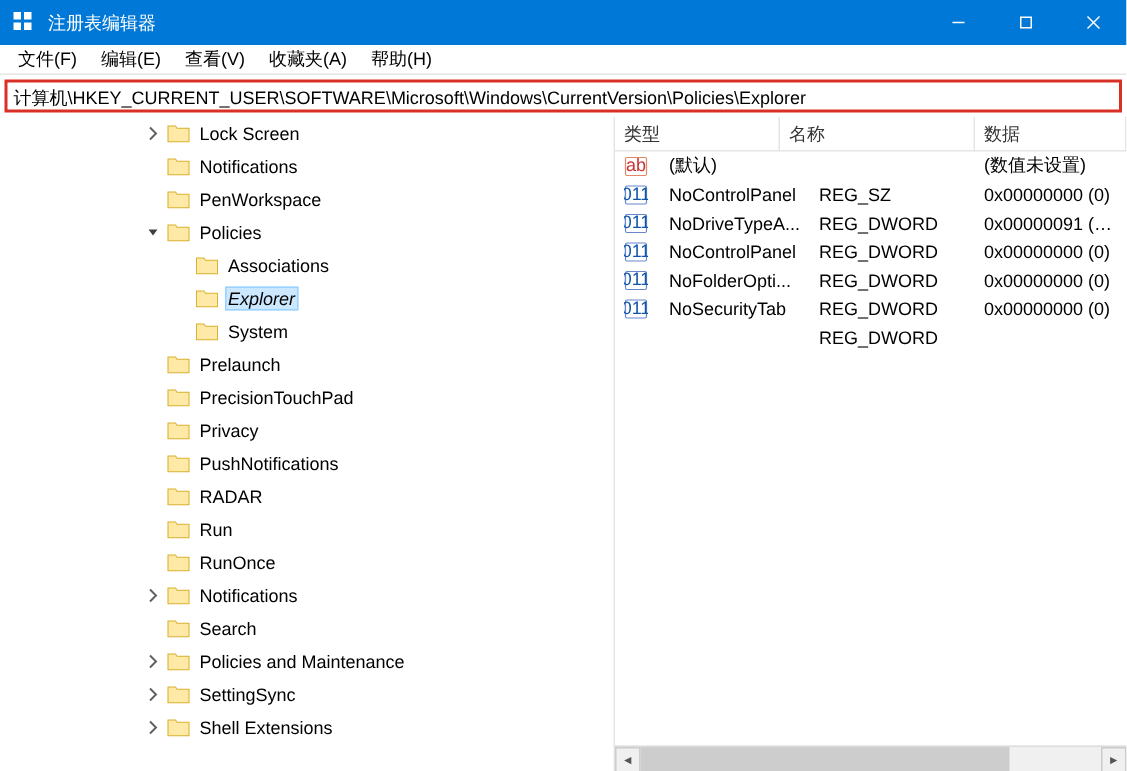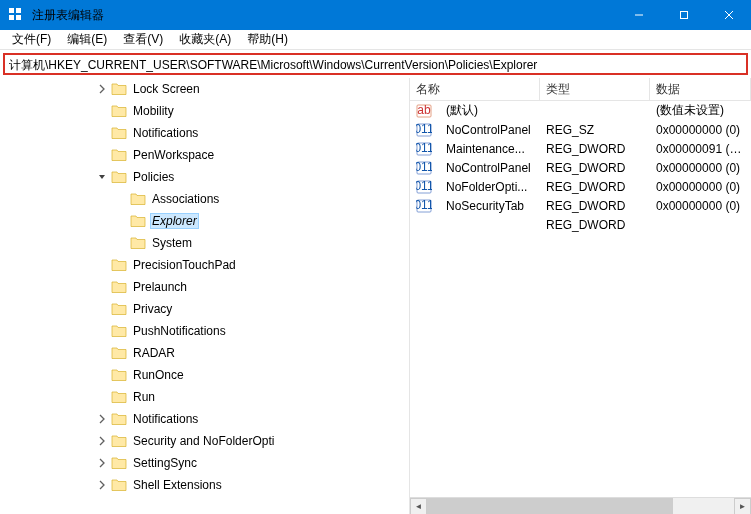--- a/index.html
+++ b/index.html
@@ -1,17 +1,17 @@
 <!DOCTYPE html>
 <html><head>
 <meta charset="utf-8">
 <style>
   * { margin: 0; padding: 0; box-sizing: border-box; font-family: "Microsoft YaHei", "Segoe UI", sans-serif; font-size: 12px; }
   body { background: #fff; width: 751px; height: 514px; overflow: hidden; display: flex; flex-direction: column; }
-  .titlebar { background: #0078d7; color: #000000; height: 30px; display: flex; align-items: center; }
+  .titlebar { background: #0078d7; color: #ffffff; height: 30px; display: flex; align-items: center; }
   .titlebar .app-icon { width: 16px; height: 16px; margin: 0 8px; display: inline-flex; align-items: center; justify-content: center; }
   .title-text { flex: 1; font-size: 12px; }
   .win-btns { display: flex; height: 100%; }
   .win-btn { width: 45px; display: flex; align-items: center; justify-content: center; color: #fff; }
   .menubar { height: 20px; background: #fff; display: flex; align-items: center; padding: 0 4px; border-bottom: 1px solid #e5e5e5; }
   .menu-item { padding: 2px 8px; }
   .addrbar { border: 2px solid #d93025; margin: 3px; padding: 2px 4px; height: 22px; display: flex; align-items: flex-start; font-size: 12px; }
   .main { flex: 1; display: flex; min-height: 0; }
   .tree-pane { width: 410px; overflow: hidden; border-right: 1px solid #e5e5e5; position: relative; }
   .tree { position: absolute; top: 0; left: 0; right: 0; }
@@ -99,28 +99,20 @@
               <path d="M1 3 h5 l1 1.5 h8 v9 h-14 z" fill="#ffe9a6" stroke="#d9b12c" stroke-width="0.7"></path>
             </svg></span>
           <span class="label">Lock Screen</span>
         </div>
         <div class="tree-row">
           <span class="indent" style="width: 95px;"></span>
           <span class="chev empty"></span>
           <span class="folder-icon"><svg viewBox="0 0 16 16" width="16" height="16">
               <path d="M1 3 h5 l1 1.5 h8 v9 h-14 z" fill="#ffe9a6" stroke="#d9b12c" stroke-width="0.7"></path>
             </svg></span>
-          <span class="label">Mobility</span>
-        </div>
-        <div class="tree-row">
-          <span class="indent" style="width: 95px;"></span>
-          <span class="chev empty"></span>
-          <span class="folder-icon"><svg viewBox="0 0 16 16" width="16" height="16">
-              <path d="M1 3 h5 l1 1.5 h8 v9 h-14 z" fill="#ffe9a6" stroke="#d9b12c" stroke-width="0.7"></path>
-            </svg></span>
           <span class="label">Notifications</span>
         </div>
         <div class="tree-row">
           <span class="indent" style="width: 95px;"></span>
           <span class="chev empty"></span>
           <span class="folder-icon"><svg viewBox="0 0 16 16" width="16" height="16">
               <path d="M1 3 h5 l1 1.5 h8 v9 h-14 z" fill="#ffe9a6" stroke="#d9b12c" stroke-width="0.7"></path>
             </svg></span>
           <span class="label">PenWorkspace</span>
         </div>
@@ -159,36 +151,36 @@
               <path d="M1 3 h5 l1 1.5 h8 v9 h-14 z" fill="#ffe9a6" stroke="#d9b12c" stroke-width="0.7"></path>
             </svg></span>
           <span class="label">System</span>
         </div>
         <div class="tree-row">
           <span class="indent" style="width: 95px;"></span>
           <span class="chev empty"></span>
           <span class="folder-icon"><svg viewBox="0 0 16 16" width="16" height="16">
               <path d="M1 3 h5 l1 1.5 h8 v9 h-14 z" fill="#ffe9a6" stroke="#d9b12c" stroke-width="0.7"></path>
             </svg></span>
+          <span class="label">Prelaunch</span>
+        </div>
+        <div class="tree-row">
+          <span class="indent" style="width: 95px;"></span>
+          <span class="chev empty"></span>
+          <span class="folder-icon"><svg viewBox="0 0 16 16" width="16" height="16">
+              <path d="M1 3 h5 l1 1.5 h8 v9 h-14 z" fill="#ffe9a6" stroke="#d9b12c" stroke-width="0.7"></path>
+            </svg></span>
           <span class="label">PrecisionTouchPad</span>
         </div>
         <div class="tree-row">
           <span class="indent" style="width: 95px;"></span>
           <span class="chev empty"></span>
           <span class="folder-icon"><svg viewBox="0 0 16 16" width="16" height="16">
               <path d="M1 3 h5 l1 1.5 h8 v9 h-14 z" fill="#ffe9a6" stroke="#d9b12c" stroke-width="0.7"></path>
             </svg></span>
-          <span class="label">Prelaunch</span>
-        </div>
-        <div class="tree-row">
-          <span class="indent" style="width: 95px;"></span>
-          <span class="chev empty"></span>
-          <span class="folder-icon"><svg viewBox="0 0 16 16" width="16" height="16">
-              <path d="M1 3 h5 l1 1.5 h8 v9 h-14 z" fill="#ffe9a6" stroke="#d9b12c" stroke-width="0.7"></path>
-            </svg></span>
           <span class="label">Privacy</span>
         </div>
         <div class="tree-row">
           <span class="indent" style="width: 95px;"></span>
           <span class="chev empty"></span>
           <span class="folder-icon"><svg viewBox="0 0 16 16" width="16" height="16">
               <path d="M1 3 h5 l1 1.5 h8 v9 h-14 z" fill="#ffe9a6" stroke="#d9b12c" stroke-width="0.7"></path>
             </svg></span>
           <span class="label">PushNotifications</span>
         </div>
@@ -199,53 +191,61 @@
               <path d="M1 3 h5 l1 1.5 h8 v9 h-14 z" fill="#ffe9a6" stroke="#d9b12c" stroke-width="0.7"></path>
             </svg></span>
           <span class="label">RADAR</span>
         </div>
         <div class="tree-row">
           <span class="indent" style="width: 95px;"></span>
           <span class="chev empty"></span>
           <span class="folder-icon"><svg viewBox="0 0 16 16" width="16" height="16">
               <path d="M1 3 h5 l1 1.5 h8 v9 h-14 z" fill="#ffe9a6" stroke="#d9b12c" stroke-width="0.7"></path>
             </svg></span>
+          <span class="label">Run</span>
+        </div>
+        <div class="tree-row">
+          <span class="indent" style="width: 95px;"></span>
+          <span class="chev empty"></span>
+          <span class="folder-icon"><svg viewBox="0 0 16 16" width="16" height="16">
+              <path d="M1 3 h5 l1 1.5 h8 v9 h-14 z" fill="#ffe9a6" stroke="#d9b12c" stroke-width="0.7"></path>
+            </svg></span>
           <span class="label">RunOnce</span>
         </div>
         <div class="tree-row">
           <span class="indent" style="width: 95px;"></span>
-          <span class="chev empty"></span>
-          <span class="folder-icon"><svg viewBox="0 0 16 16" width="16" height="16">
-              <path d="M1 3 h5 l1 1.5 h8 v9 h-14 z" fill="#ffe9a6" stroke="#d9b12c" stroke-width="0.7"></path>
-            </svg></span>
-          <span class="label">Run</span>
-        </div>
-        <div class="tree-row">
-          <span class="indent" style="width: 95px;"></span>
           <span class="chev">
             <svg width="10" height="10" viewBox="0 0 10 10">
               <path d="M3 1 L7 5 L3 9" fill="none" stroke="#606060" stroke-width="1.3"></path>
             </svg>
           </span>
           <span class="folder-icon"><svg viewBox="0 0 16 16" width="16" height="16">
               <path d="M1 3 h5 l1 1.5 h8 v9 h-14 z" fill="#ffe9a6" stroke="#d9b12c" stroke-width="0.7"></path>
             </svg></span>
           <span class="label">Notifications</span>
         </div>
         <div class="tree-row">
           <span class="indent" style="width: 95px;"></span>
-          <span class="chev">
-            <svg width="10" height="10" viewBox="0 0 10 10">
-              <path d="M3 1 L7 5 L3 9" fill="none" stroke="#606060" stroke-width="1.3"></path>
-            </svg>
-          </span>
-          <span class="folder-icon"><svg viewBox="0 0 16 16" width="16" height="16">
-              <path d="M1 3 h5 l1 1.5 h8 v9 h-14 z" fill="#ffe9a6" stroke="#d9b12c" stroke-width="0.7"></path>
-            </svg></span>
-          <span class="label">Security and NoFolderOpti</span>
+          <span class="chev empty"></span>
+          <span class="folder-icon"><svg viewBox="0 0 16 16" width="16" height="16">
+              <path d="M1 3 h5 l1 1.5 h8 v9 h-14 z" fill="#ffe9a6" stroke="#d9b12c" stroke-width="0.7"></path>
+            </svg></span>
+          <span class="label">Search</span>
+        </div>
+        <div class="tree-row">
+          <span class="indent" style="width: 95px;"></span>
+          <span class="chev">
+            <svg width="10" height="10" viewBox="0 0 10 10">
+              <path d="M3 1 L7 5 L3 9" fill="none" stroke="#606060" stroke-width="1.3"></path>
+            </svg>
+          </span>
+          <span class="folder-icon"><svg viewBox="0 0 16 16" width="16" height="16">
+              <path d="M1 3 h5 l1 1.5 h8 v9 h-14 z" fill="#ffe9a6" stroke="#d9b12c" stroke-width="0.7"></path>
+            </svg></span>
+          <span class="label">Policies and Maintenance</span>
         </div>
         <div class="tree-row">
           <span class="indent" style="width: 95px;"></span>
           <span class="chev">
             <svg width="10" height="10" viewBox="0 0 10 10">
               <path d="M3 1 L7 5 L3 9" fill="none" stroke="#606060" stroke-width="1.3"></path>
             </svg>
           </span>
           <span class="folder-icon"><svg viewBox="0 0 16 16" width="16" height="16">
               <path d="M1 3 h5 l1 1.5 h8 v9 h-14 z" fill="#ffe9a6" stroke="#d9b12c" stroke-width="0.7"></path>
@@ -261,22 +261,22 @@
           </span>
           <span class="folder-icon"><svg viewBox="0 0 16 16" width="16" height="16">
               <path d="M1 3 h5 l1 1.5 h8 v9 h-14 z" fill="#ffe9a6" stroke="#d9b12c" stroke-width="0.7"></path>
             </svg></span>
           <span class="label">Shell Extensions</span>
         </div>
       </div>
   </div>
   <div class="list-pane">
     <div class="list-header">
+      <div class="col-h col-type">类型</div>
       <div class="col-h col-name">名称</div>
-      <div class="col-h col-type">类型</div>
       <div class="col-h col-data">数据</div>
     </div>
     <div class="list-body" id="list-body">
         <div class="list-row">
           <div class="cell cell-name">
             <span class="val-icon"><svg viewBox="0 0 16 16" width="16" height="16">
                 <rect x="1" y="2" width="14" height="12" rx="1" fill="#fff" stroke="#d86" stroke-width="0.8"></rect>
                 <text x="8" y="11" text-anchor="middle" font-size="8" fill="#c33" font-family="Arial">ab</text>
               </svg></span>
             <span>(默认)</span>
@@ -294,21 +294,21 @@
           </div>
           <div class="cell cell-type">REG_DWORD</div>
           <div class="cell cell-data">0x00000000 (0)</div>
         </div>
         <div class="list-row">
           <div class="cell cell-name">
             <span class="val-icon"><svg viewBox="0 0 16 16" width="16" height="16">
                 <rect x="1" y="2" width="14" height="12" rx="1" fill="#fff" stroke="#68c" stroke-width="0.8"></rect>
                 <text x="8" y="11" text-anchor="middle" font-size="7" fill="#15a" font-family="Arial">011</text>
               </svg></span>
-            <span>Maintenance...</span>
+            <span>NoDriveTypeA...</span>
           </div>
           <div class="cell cell-type">REG_DWORD</div>
           <div class="cell cell-data">0x00000091 (145</div>
         </div>
         <div class="list-row">
           <div class="cell cell-name">
             <span class="val-icon"><svg viewBox="0 0 16 16" width="16" height="16">
                 <rect x="1" y="2" width="14" height="12" rx="1" fill="#fff" stroke="#68c" stroke-width="0.8"></rect>
                 <text x="8" y="11" text-anchor="middle" font-size="7" fill="#15a" font-family="Arial">011</text>
               </svg></span>

